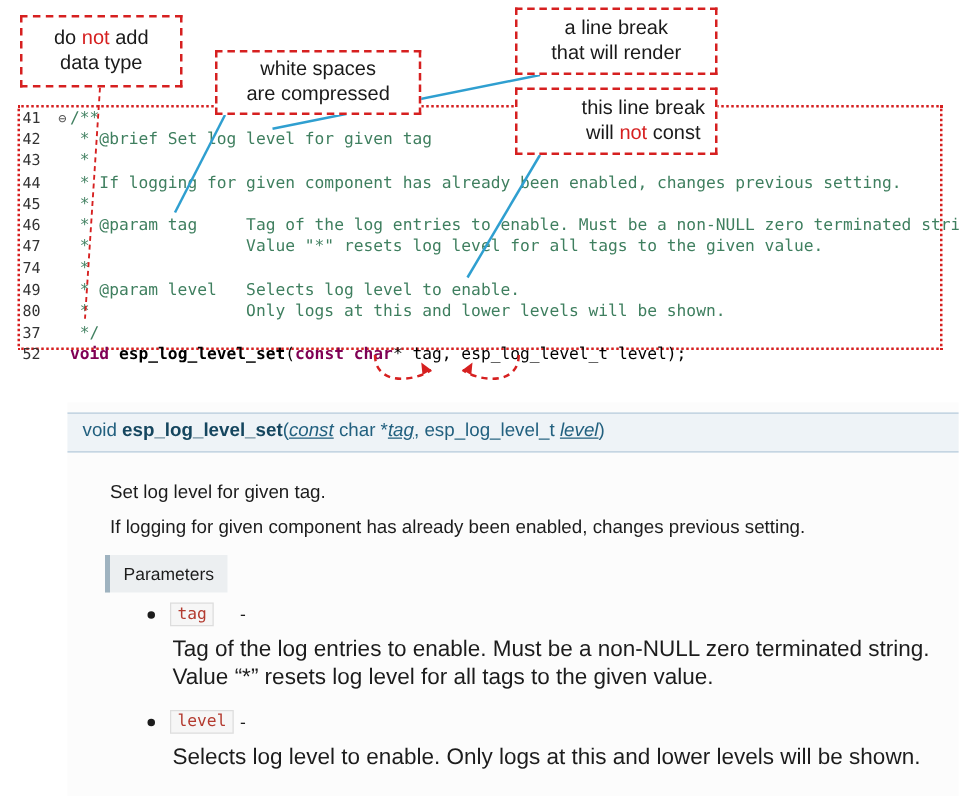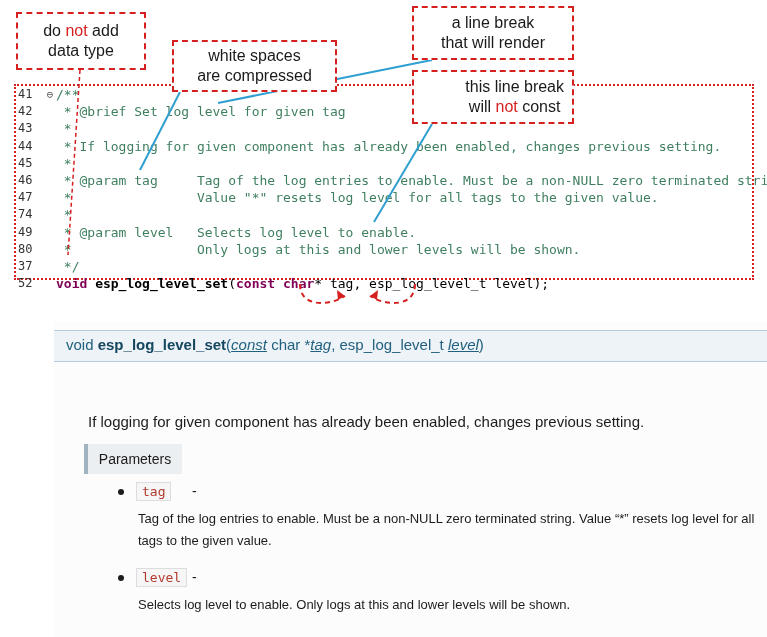--- a/index.html
+++ b/index.html
@@ -228,21 +228,21 @@
   .param-dash {
     position: absolute;
     left: 74px;
     top: 1px;
     font-size: 14px;
     color: #1c1c1c;
   }
   .param-desc {
     position: absolute;
     font-family: "Liberation Sans", sans-serif;
-    font-size: 13px;
+    font-size: 18px;
     color: #1c1c1c;
     line-height: 22px;
     z-index: 4;
   }
   #param-tag-desc {
     left: 138px;
     top: 508px;
     width: 628px;
   }
   #param-level-desc {
@@ -356,20 +356,21 @@
       <span class="ln">52</span>
       <span class="fold"></span>
       <span class="code-text"><span class="c-kw">void </span><span class="c-plain" style="font-weight:bold">esp_log_level_set</span><span class="c-plain">(</span><span class="c-kw">const char</span><span class="c-plain">* tag, esp_log_level_t level);</span></span>
     </div>
   </div>
 
   <div class="doc-panel"></div>
   <div class="sig-bar"></div>
   <div class="sig-text"><span>void </span><span class="fn">esp_log_level_set</span><span>(</span><span class="ital">const</span><span> char *</span><span class="ital">tag</span><span>, </span><span>esp_log_level_t </span><span class="ital">level</span><span>)</span></div>
 
+  <div class="doc-para" id="doc-para-1">Set log level for given tag.</div>
   <div class="doc-para" id="doc-para-2">If logging for given component has already been enabled, changes previous setting.</div>
 
   <div class="params-header">Parameters</div>
 
   <div class="param-item" id="param-tag">
     <span class="bullet"></span>
     <span class="param-code">tag</span>
     <span class="param-dash">-</span>
   </div>
   <div class="param-desc" id="param-tag-desc">Tag of the log entries to enable. Must be a non-NULL zero terminated string. Value “*” resets log level for all tags to the given value.</div>

